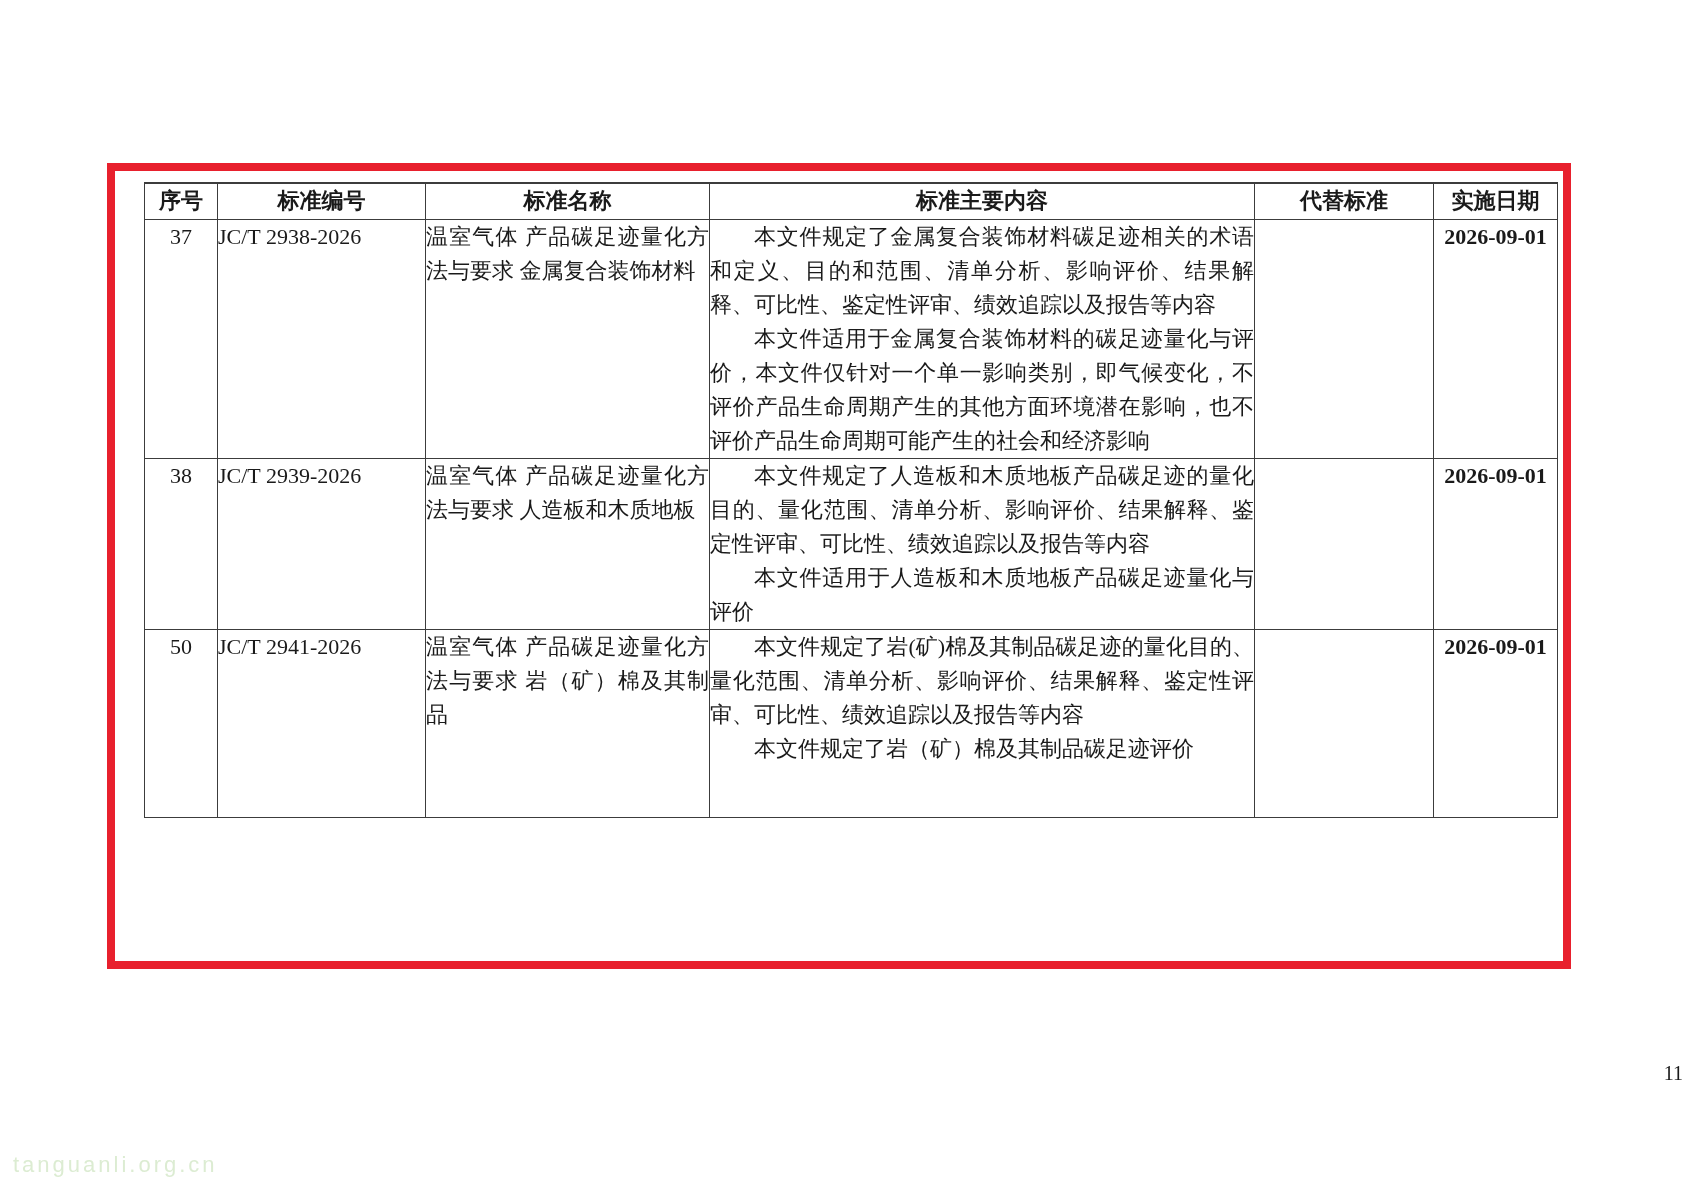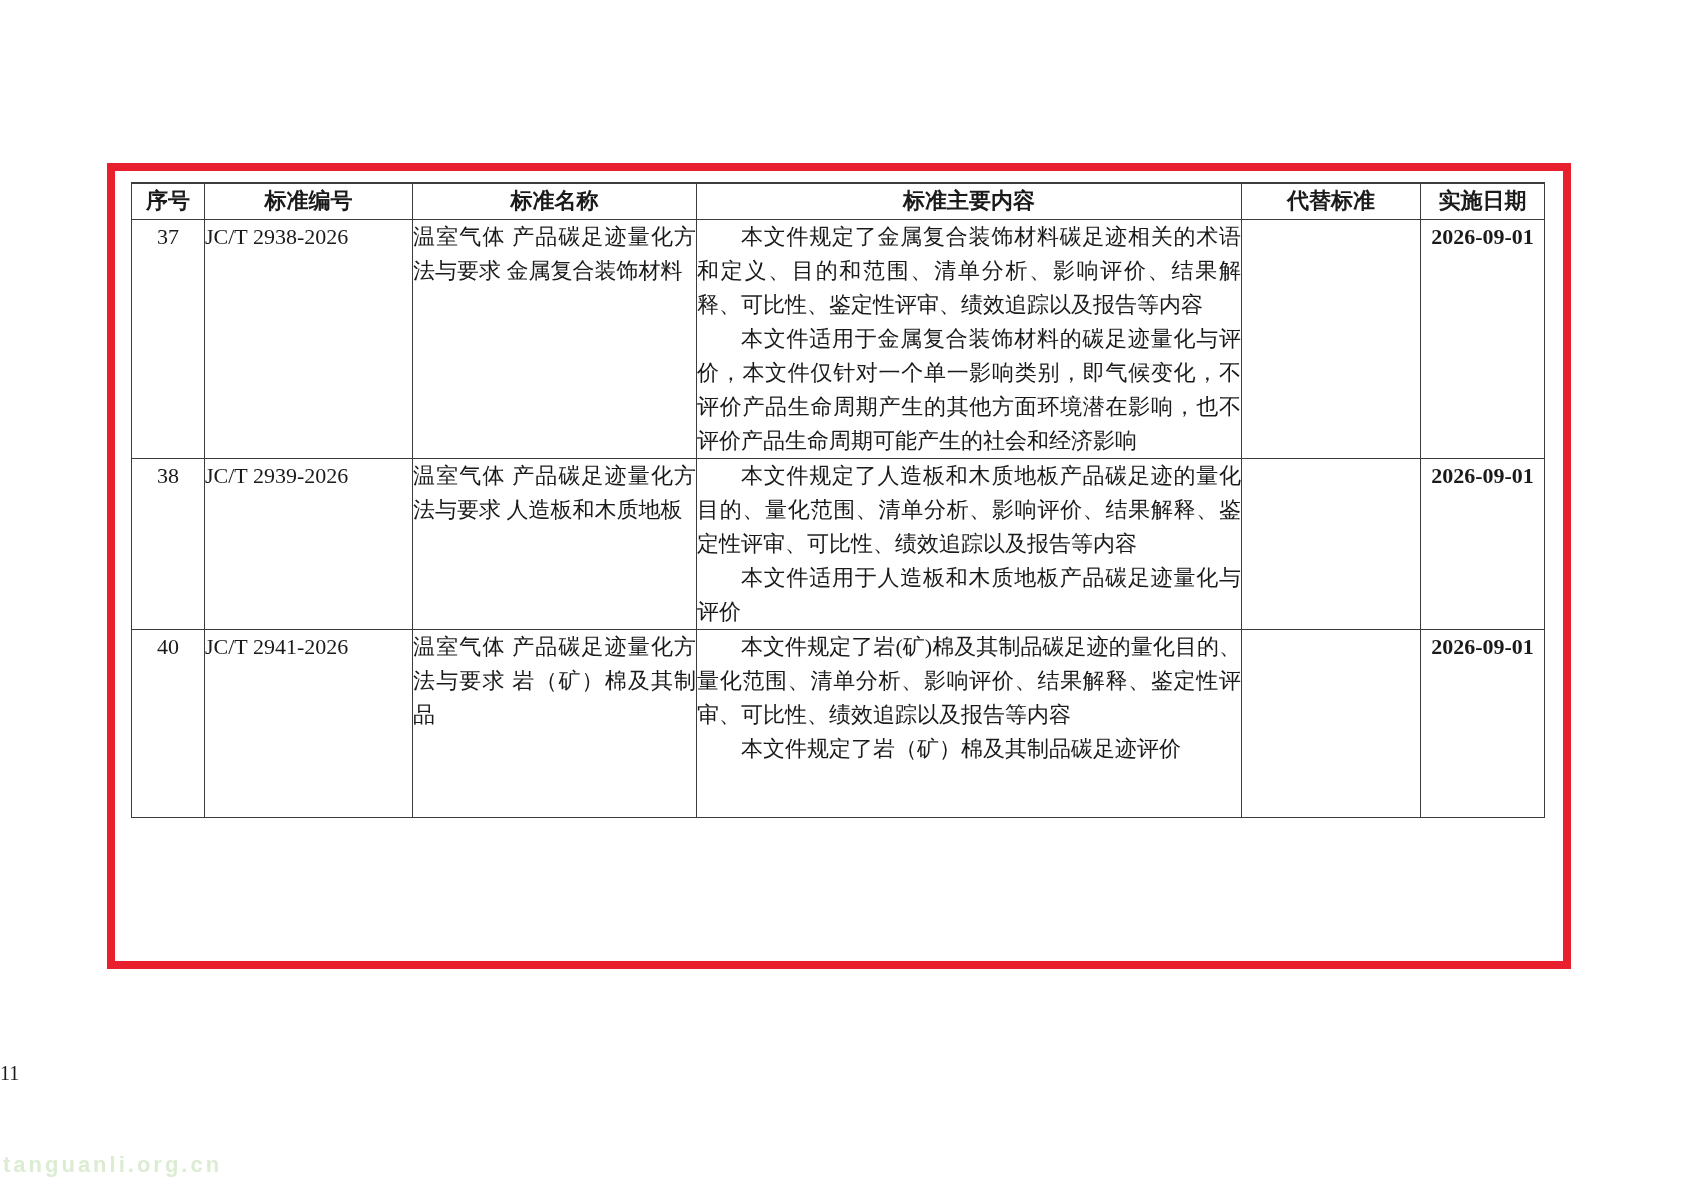--- a/index.html
+++ b/index.html
@@ -6,21 +6,21 @@
   body{
     width:1683px;height:1190px;position:relative;background:#ffffff;
     font-family:"Liberation Serif","DejaVu Serif",serif;
     color:#1a1a1a;overflow:hidden;
   }
   .red-frame{
     position:absolute;left:107px;top:163px;width:1464px;height:806px;
     border:8px solid #e8202d;box-sizing:border-box;background:transparent;
   }
   table.std-table{
-    position:absolute;left:131px;top:182px;width:1413px;
+    position:absolute;left:144px;top:182px;width:1413px;
     border-collapse:collapse;table-layout:fixed;
     font-size:22px;line-height:34px;
   }
   table.std-table td,table.std-table th{
     border:1.6px solid #3c3c3c;vertical-align:top;box-sizing:border-box;
     padding:0;overflow:hidden;background:#ffffff;
   }
   table.std-table th{
     font-weight:bold;text-align:center;vertical-align:middle;
     height:36px;font-size:22px;border-top:2.5px solid #3c3c3c;
@@ -30,27 +30,27 @@
   td.c-name{padding:9px 10px 0 14px;text-align:justify;}
   td.c-content{padding:3px 12px 0 14px;text-align:justify;}
   td.c-content p{margin:0;text-indent:2em;text-align:justify;}
   td.c-repl{padding-top:9px;}
   td.c-date{text-align:center;padding-top:9px;white-space:nowrap;font-weight:bold;}
   tr.r-37{height:237px;}
   tr.r-38{height:170px;}
   tr.r-39{height:137px;}
   tr.r-40{height:188px;}
   .page-number{
-    position:absolute;left:0;top:1062px;width:100%;text-align:left;
+    position:absolute;left:0;top:1062px;width:100%;text-align:right;
     font-size:20px;color:#1a1a1a;
   }
   .watermark{
-    position:absolute;left:3px;top:1152px;
+    position:absolute;left:13px;top:1152px;
     font-family:"Liberation Sans","DejaVu Sans",sans-serif;
-    font-weight:bold;font-size:22px;letter-spacing:3px;
+    font-weight:normal;font-size:22px;letter-spacing:3px;
     color:#dcecd2;user-select:none;
   }
 </style>
 </head>
 <body>
 
 <div class="red-frame"></div>
 
 <table class="std-table">
   <colgroup>
@@ -88,21 +88,21 @@
       <td class="c-code">JC/T 2939-2026</td>
       <td class="c-name">温室气体 产品碳足迹量化方法与要求 人造板和木质地板</td>
       <td class="c-content">
         <p>本文件规定了人造板和木质地板产品碳足迹的量化目的、量化范围、清单分析、影响评价、结果解释、鉴定性评审、可比性、绩效追踪以及报告等内容</p>
         <p>本文件适用于人造板和木质地板产品碳足迹量化与评价</p>
       </td>
       <td class="c-repl"></td>
       <td class="c-date">2026-09-01</td>
     </tr>
     <tr class="r-40">
-      <td class="c-seq">40</td>
+      <td class="c-seq">50</td>
       <td class="c-code">JC/T 2941-2026</td>
       <td class="c-name">温室气体 产品碳足迹量化方法与要求 岩（矿）棉及其制品</td>
       <td class="c-content">
         <p>本文件规定了岩(矿)棉及其制品碳足迹的量化目的、量化范围、清单分析、影响评价、结果解释、鉴定性评审、可比性、绩效追踪以及报告等内容</p>
         <p>本文件规定了岩（矿）棉及其制品碳足迹评价</p>
       </td>
       <td class="c-repl"></td>
       <td class="c-date">2026-09-01</td>
     </tr>
   </tbody>

